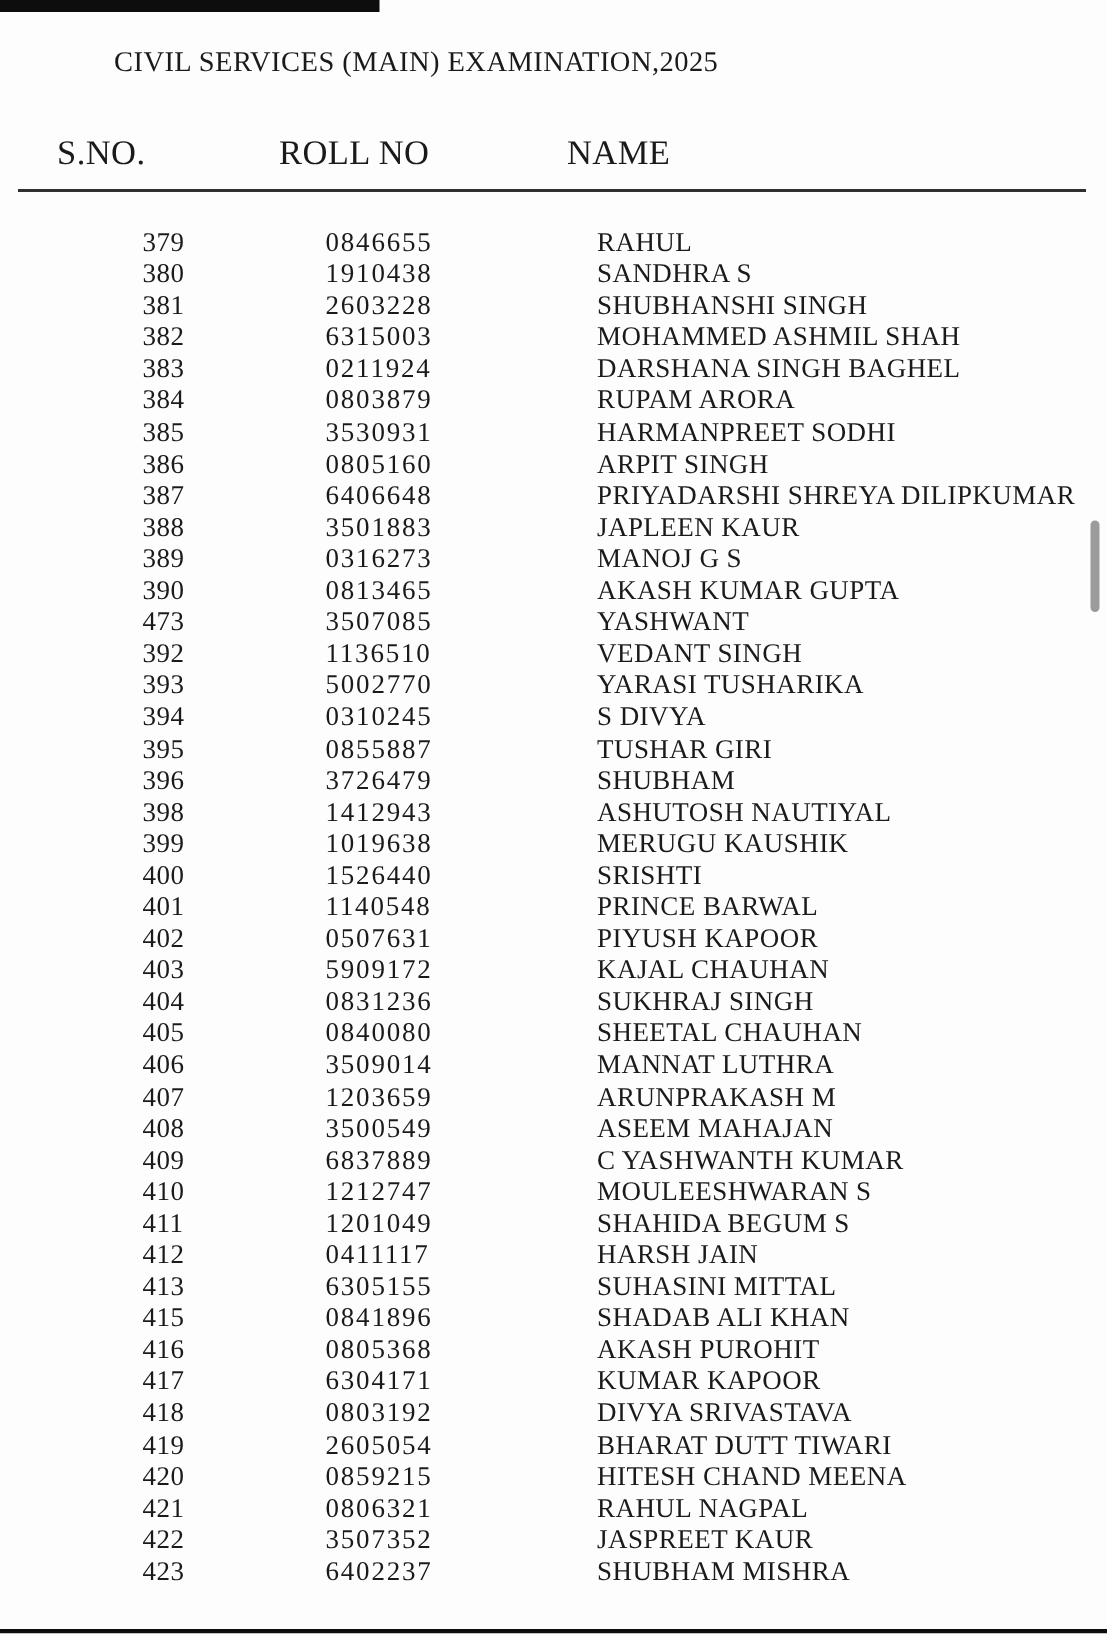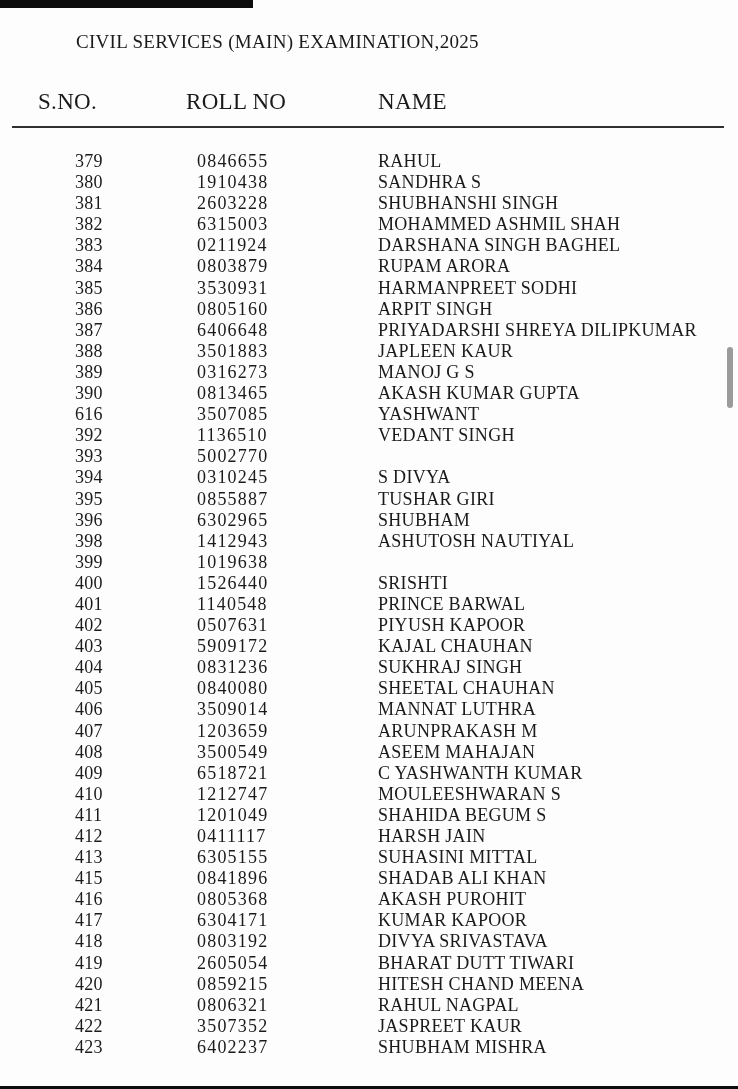--- a/index.html
+++ b/index.html
@@ -35,21 +35,21 @@
   .th-name { left: 378px; }
   .header-rule {
     position: absolute; left: 12px; top: 126px;
     width: 712px; height: 0;
     border-top: 2px solid #303030;
   }
   .rows {
     position: absolute; left: 0; top: 151px;
     width: 738px;
   }
-  .row { position: relative; height: 21.1px; }
+  .row { position: relative; height: 21.1px; margin-left: 20px; }
   .cell {
     position: absolute; top: 0;
     font-size: 18px; line-height: 21.1px;
     letter-spacing: 0.3px;
     white-space: nowrap;
   }
   .cell.sno  { left: 75px; }
   .cell.roll { left: 197px; letter-spacing: 1.2px; font-family: Liberation Serif, serif; }
   .cell.name { left: 378px; }
   .scroll-thumb {
@@ -134,56 +134,58 @@
       <span class="cell sno">389</span>
       <span class="cell roll">0316273</span>
       <span class="cell name">MANOJ G S</span>
     </div>
     <div class="row">
       <span class="cell sno">390</span>
       <span class="cell roll">0813465</span>
       <span class="cell name">AKASH KUMAR GUPTA</span>
     </div>
     <div class="row">
-      <span class="cell sno">616</span>
+      <span class="cell sno">473</span>
       <span class="cell roll">3507085</span>
       <span class="cell name">YASHWANT</span>
     </div>
     <div class="row">
       <span class="cell sno">392</span>
       <span class="cell roll">1136510</span>
       <span class="cell name">VEDANT SINGH</span>
     </div>
     <div class="row">
       <span class="cell sno">393</span>
       <span class="cell roll">5002770</span>
+      <span class="cell name">YARASI TUSHARIKA</span>
     </div>
     <div class="row">
       <span class="cell sno">394</span>
       <span class="cell roll">0310245</span>
       <span class="cell name">S DIVYA</span>
     </div>
     <div class="row">
       <span class="cell sno">395</span>
       <span class="cell roll">0855887</span>
       <span class="cell name">TUSHAR GIRI</span>
     </div>
     <div class="row">
       <span class="cell sno">396</span>
-      <span class="cell roll">6302965</span>
+      <span class="cell roll">3726479</span>
       <span class="cell name">SHUBHAM</span>
     </div>
     <div class="row">
       <span class="cell sno">398</span>
       <span class="cell roll">1412943</span>
       <span class="cell name">ASHUTOSH NAUTIYAL</span>
     </div>
     <div class="row">
       <span class="cell sno">399</span>
       <span class="cell roll">1019638</span>
+      <span class="cell name">MERUGU KAUSHIK</span>
     </div>
     <div class="row">
       <span class="cell sno">400</span>
       <span class="cell roll">1526440</span>
       <span class="cell name">SRISHTI</span>
     </div>
     <div class="row">
       <span class="cell sno">401</span>
       <span class="cell roll">1140548</span>
       <span class="cell name">PRINCE BARWAL</span>
@@ -218,21 +220,21 @@
       <span class="cell roll">1203659</span>
       <span class="cell name">ARUNPRAKASH M</span>
     </div>
     <div class="row">
       <span class="cell sno">408</span>
       <span class="cell roll">3500549</span>
       <span class="cell name">ASEEM MAHAJAN</span>
     </div>
     <div class="row">
       <span class="cell sno">409</span>
-      <span class="cell roll">6518721</span>
+      <span class="cell roll">6837889</span>
       <span class="cell name">C YASHWANTH KUMAR</span>
     </div>
     <div class="row">
       <span class="cell sno">410</span>
       <span class="cell roll">1212747</span>
       <span class="cell name">MOULEESHWARAN S</span>
     </div>
     <div class="row">
       <span class="cell sno">411</span>
       <span class="cell roll">1201049</span>

